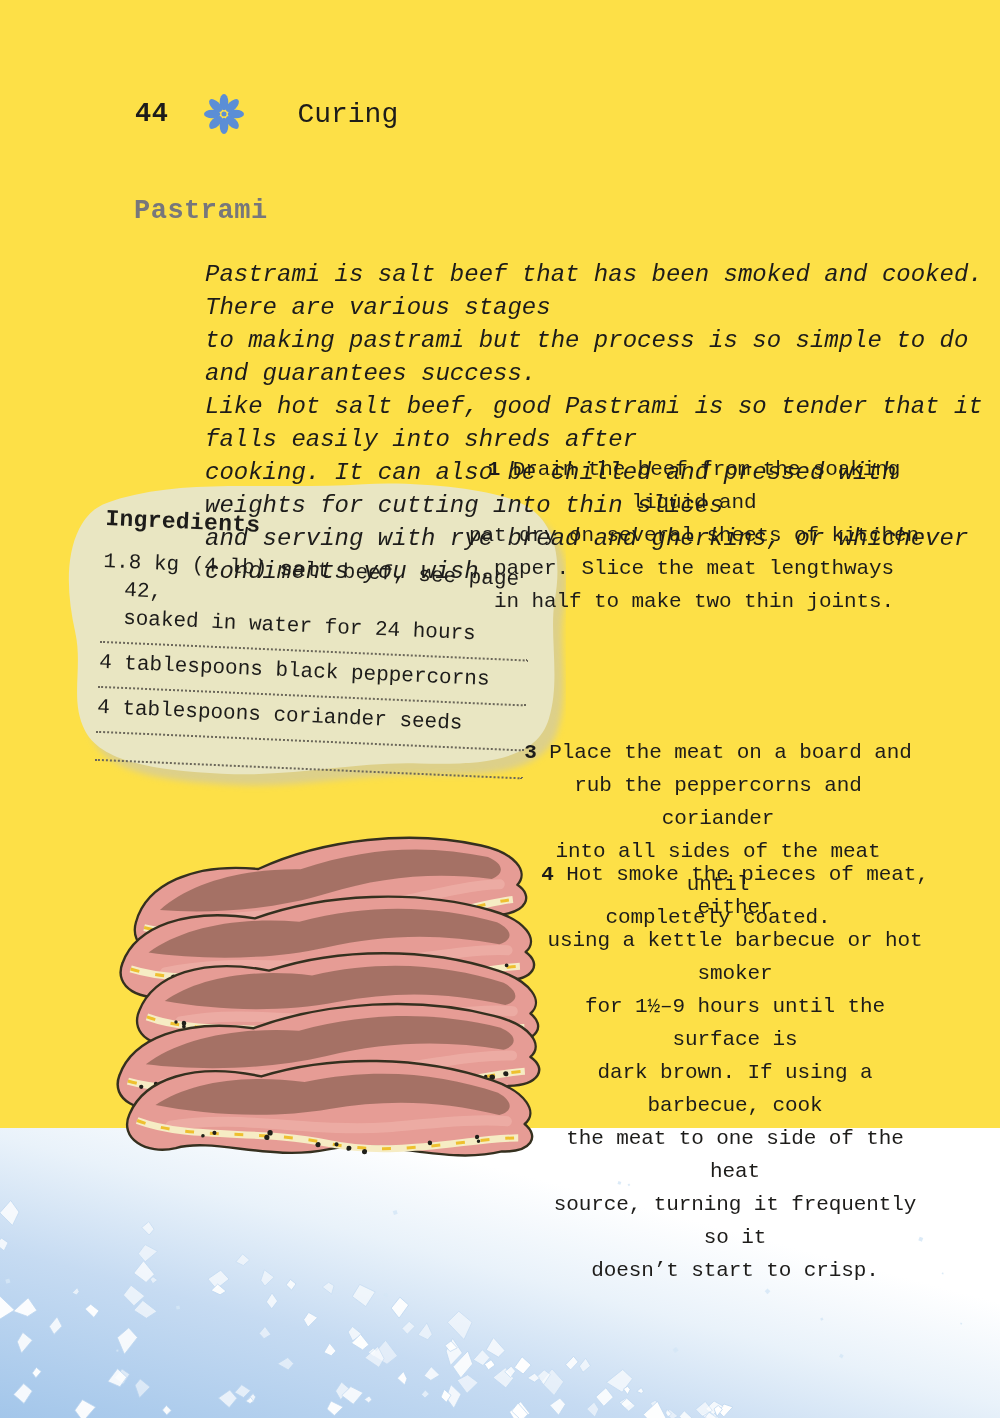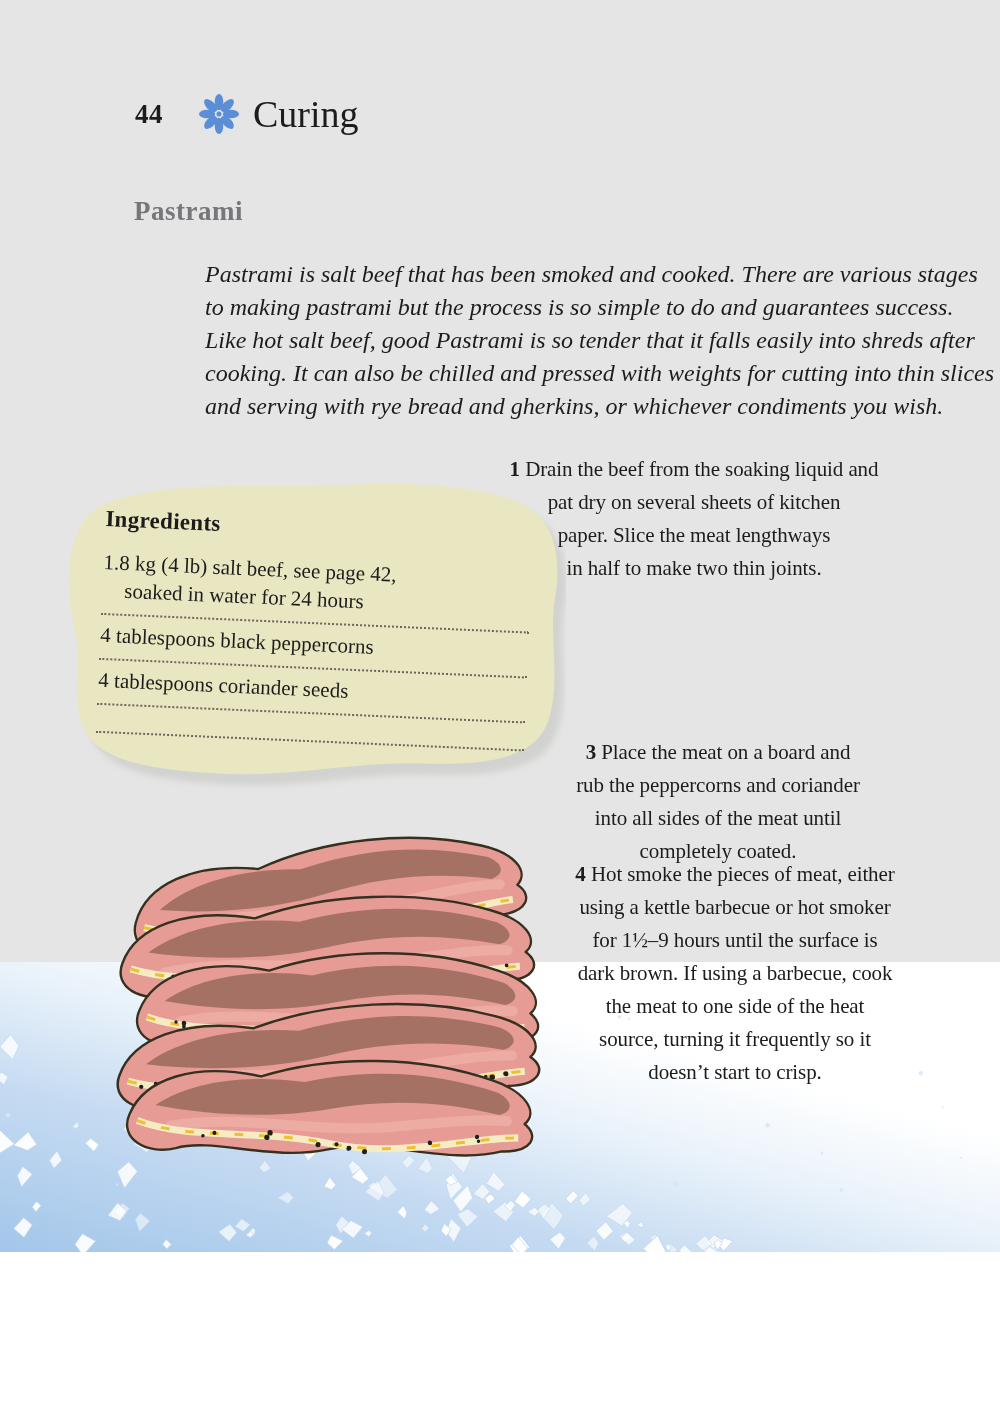--- a/index.html
+++ b/index.html
@@ -1,27 +1,27 @@
 <!DOCTYPE html>
 <html style="--accent-blue: #5b8ed6; --title-gray: #77777b; --box-fill: #e9e6c2; --text-black: #1d1c1a; --salt-blue: #a3c6ea;"><head>
 <meta charset="utf-8">
 <style>
   html,body{margin:0;padding:0;background:#ffffff;}
   .page{
-    position:relative; width:1000px; height:1252px; overflow:hidden;
-    background:#e5e5e5; color:var(--text-black,#1d1c1a);
-    font-family:Liberation Serif, serif;
+    position:relative; width:1000px; height:1418px; overflow:hidden;
+    background:#fde047; color:var(--text-black,#1d1c1a);
+    font-family:Liberation Mono, monospace;
   }
   
   .header{position:absolute; left:135px; top:92px; display:flex; align-items:center; z-index:3;}
   .page-num{font-size:27px; font-weight:bold; letter-spacing:0.5px;}
   .flower{width:44px; height:44px; margin-left:34px; margin-right:12px; display:inline-block;}
   .flower svg{width:100%; height:100%;}
   .petals, .flower-center{fill:var(--accent-blue,#5b8ed6);}
-  .section{font-size:38px;}
+  .section{font-size:28px;margin-left:39px;}
   
   .title{position:absolute; left:134px; top:196px; margin:0; font-size:27px; font-weight:bold;
          color:var(--title-gray,#77777b); letter-spacing:0.5px; z-index:3;}
   
   .intro{position:absolute; left:205px; top:258px; margin:0; font-size:24px; line-height:33px;
          font-style:italic; white-space:pre-line; z-index:3;}
   
   .ing-box{position:absolute; left:60px; top:470px; width:506px; height:334px; z-index:2;}
   .ing-box .blob{position:absolute; left:0; top:0; width:100%; height:100%;}
   .blob-fill{fill:var(--box-fill,#e9e6c2);}

